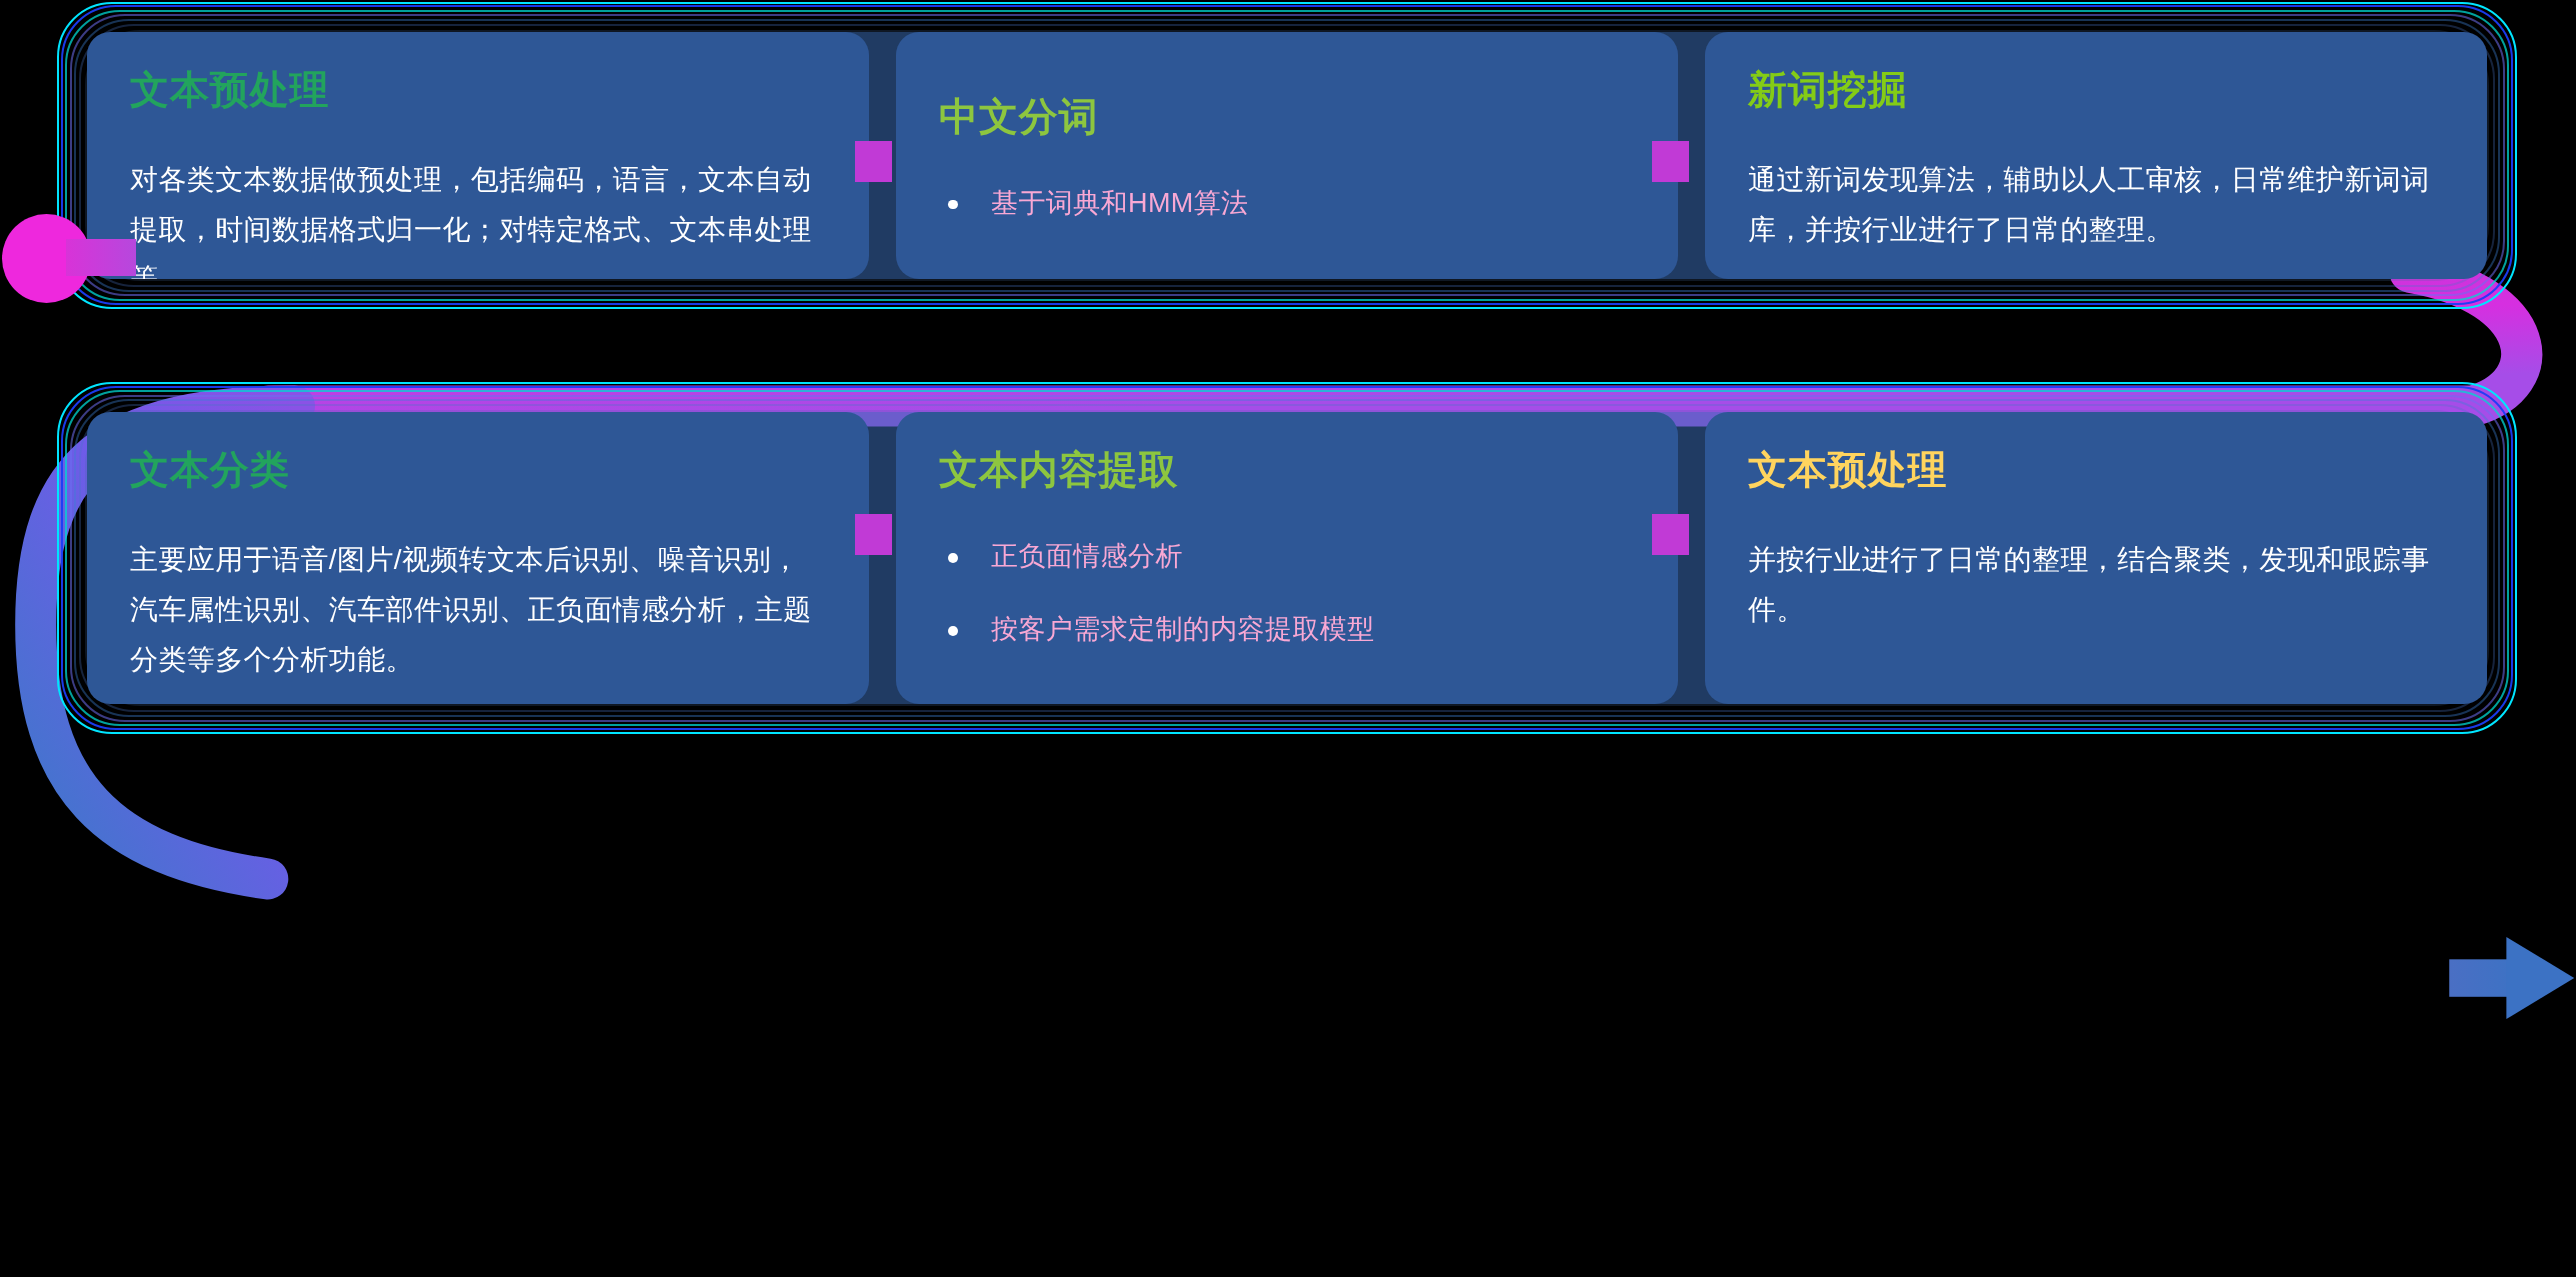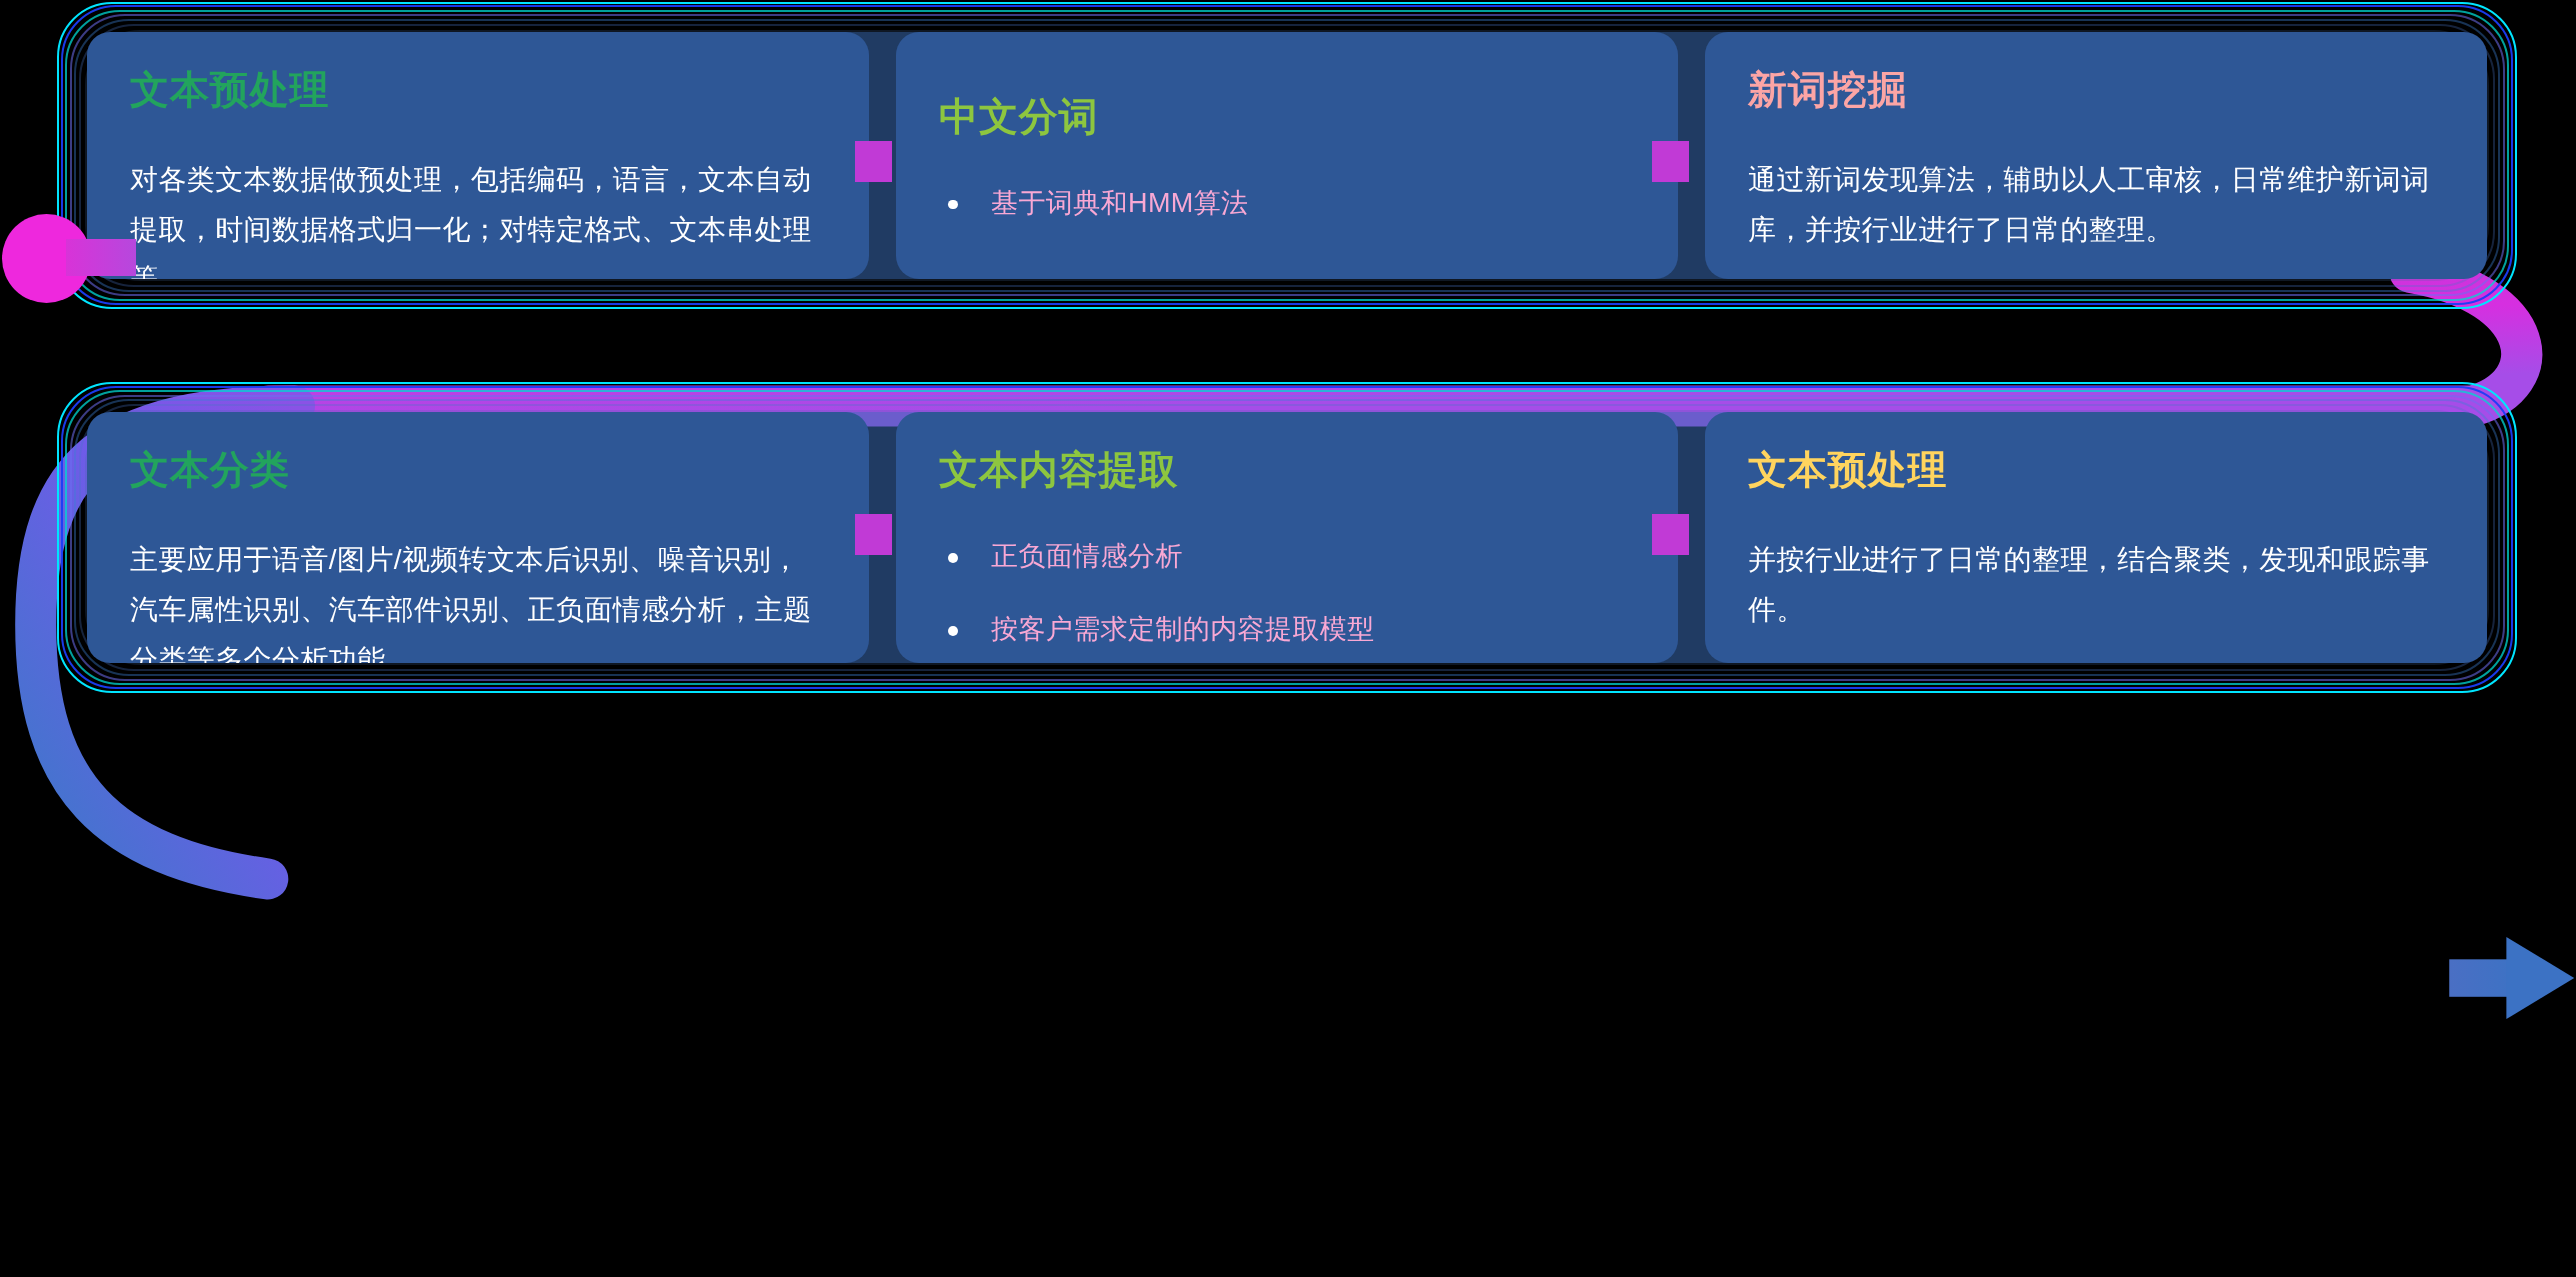--- a/index.html
+++ b/index.html
@@ -188,31 +188,31 @@
         <ul class="bullets">
           <li>
             <span class="dot"></span>
             <span>基于词典和HMM算法</span>
           </li>
 
         </ul>
       </div>
 
       <div class="card">
-        <div class="card-title" style="color:#fca5a5;">新词挖掘</div>
+        <div class="card-title" style="color:#84cc16;">新词挖掘</div>
         <div class="card-body">通过新词发现算法，辅助以人工审核，日常维护新词词库，并按行业进行了日常的整理。</div>
       </div>
 
     </div>
   </div>
 
   <div class="nub" style="left:855px; top:141px;"></div>
   <div class="nub" style="left:1652px; top:141px;"></div>
 
-  <div class="row-shell" style="left:57px; top:382px; width:2460px; height:311px;">
+  <div class="row-shell" style="left:57px; top:382px; width:2460px; height:352px;">
     <div class="ring r1"></div>
     <div class="ring r2"></div>
     <div class="ring r3"></div>
     <div class="ring r4"></div>
     <div class="ring r5"></div>
     <div class="ring r6"></div>
     <div class="ring r7"></div>
     <div class="row-fill"></div>
 
     <div class="cards">

